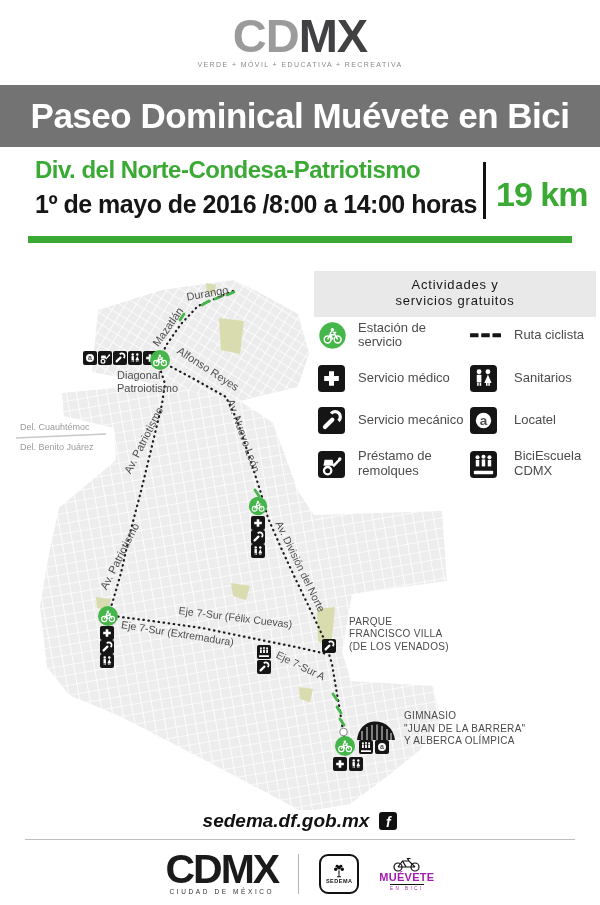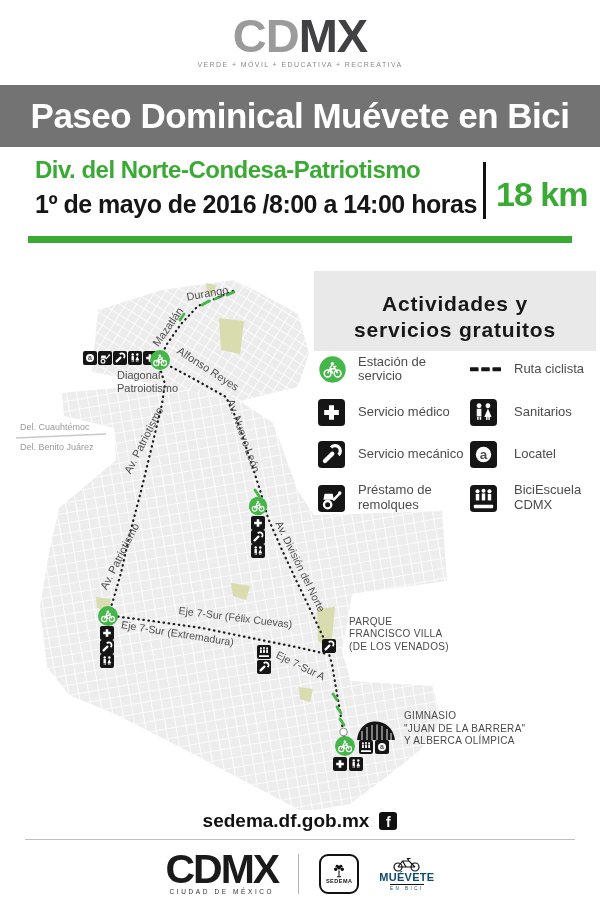--- a/index.html
+++ b/index.html
@@ -24,44 +24,44 @@
   .greenbar{position:absolute;left:28px;top:236px;width:544px;height:7px;background:#3aaa35;}
   
   .mapwrap{position:absolute;top:250px;left:0;width:600px;height:560px;}
   svg text{font-family:"Liberation Sans",sans-serif;fill:#4f4f4f;}
   .st{font-size:11px;}
   .st2{font-size:10.5px;}
   .dl{font-size:9px;fill:#9a9a9a;}
   .poi{font-size:10px;fill:#4a4a4a;letter-spacing:0.3px;}
   
   .legend{position:absolute;left:314px;top:271px;width:282px;}
-  .leghead{background:#e9e9e9;padding:20px 2px 7px 2px;text-align:center;color:#181818;
-           font-size:21px;font-weight:bold;letter-spacing:0.8px;line-height:1.25;}
+  .leghead{background:#e9e9e9;padding:6px 2px 7px 2px;text-align:center;color:#181818;
+           font-size:13px;font-weight:normal;letter-spacing:0.8px;line-height:1.25;}
   .leggrid{display:grid;grid-template-columns:36px 108px 40px auto;column-gap:4px;row-gap:15px;
            align-items:center;margin-top:4px;padding-left:4px;}
   .leglabel{font-size:13px;color:#4c4c4c;line-height:1.15;}
   .legicon{display:flex;align-items:center;justify-content:flex-start;}
   
-  .webrow{position:absolute;top:810px;left:0;width:600px;display:flex;align-items:center;justify-content:center;gap:10px;}
+  .webrow{position:absolute;top:810px;left:0;width:600px;display:flex;align-items:center;justify-content:center;gap:10px;font-style:italic;}
   .web{font-size:19px;font-weight:bold;color:#111;}
   .fb{width:18px;height:18px;background:#111;border-radius:3px;color:#fff;font-weight:bold;font-size:14px;
       display:flex;align-items:flex-end;justify-content:center;line-height:1.1;}
   .fbtxt{font-size:17px;font-weight:600;color:#111;}
   .hr{position:absolute;top:839px;left:25px;width:550px;height:1px;background:#c0c0c0;}
   
   .footer{position:absolute;top:846px;left:0;width:600px;height:55px;display:flex;align-items:center;
           justify-content:center;gap:20px;}
   .fcdmx{text-align:center;color:#1a1a1a;}
   .fcdmx .big{font-size:41px;font-weight:bold;letter-spacing:-2px;line-height:0.85;}
   .fcdmx .sub{font-size:6.5px;letter-spacing:2.6px;margin-top:2px;color:#333;}
   .fvdiv{width:1px;height:40px;background:#b5b5b5;}
   .sedema{width:36px;height:36px;border:2.5px solid #111;border-radius:9px;display:flex;flex-direction:column;
           align-items:center;justify-content:center;}
   .sedema .nm{font-size:5.5px;font-weight:bold;letter-spacing:0.5px;color:#111;margin-top:-1px;}
-  .muevete{display:flex;flex-direction:column;align-items:center;color:#0c4a6e;}
+  .muevete{display:flex;flex-direction:column;align-items:center;color:#a21caf;}
   .muevete .nm{font-size:11px;font-weight:bold;letter-spacing:0.3px;line-height:1;}
   .muevete .sb{font-size:4.5px;letter-spacing:2.5px;border-top:1px solid #111;padding-top:1px;margin-top:1px;}
 </style>
 </head>
 <body>
 
 <svg width="0" height="0" style="position:absolute" aria-hidden="true">
   <defs>
     <pattern id="gridA" width="9" height="9" patternUnits="userSpaceOnUse" patternTransform="rotate(32)">
       <rect width="9" height="9" fill="#ececec"></rect>
@@ -140,21 +140,21 @@
     <div class="tag">VERDE + MÓVIL + EDUCATIVA + RECREATIVA</div>
   </div>
 
   <div class="banner">
     <div class="t">Paseo Dominical Muévete en Bici</div>
   </div>
 
   <div class="route">Div. del Norte-Condesa-Patriotismo</div>
   <div class="dtime">1º de mayo de 2016 /8:00 a 14:00 horas</div>
   <div class="vdiv"></div>
-  <div class="dist">18 km</div>
+  <div class="dist">19 km</div>
   <div class="greenbar"></div>
 
   <div class="mapwrap">
     <svg width="600" height="560" viewBox="0 0 600 560">
 
       <path d="M92,122 L98,60 L162,40 L234,30 L262,44 L298,64 L309,103 L298,137 L240,151 L156,134 Z" fill="url(#gridA)"></path>
       <path d="M62,143 L156,134 L240,151 L273,173 L298,241 L314,265 L442,261 L447,331 L352,344 L342,402 L351,431 L433,436 L441,471 L420,500 L389,525 L350,554 L303,562 L199,507 L117,465 L69,445 L47,417 L40,356 L50,298 L59,258 L116,210 L114,178 L64,166 Z" fill="url(#gridB)"></path>
 
       <g fill="#d9dcae">
         <path d="M219,68 L244,71 L240,104 L221,100 Z"></path>

